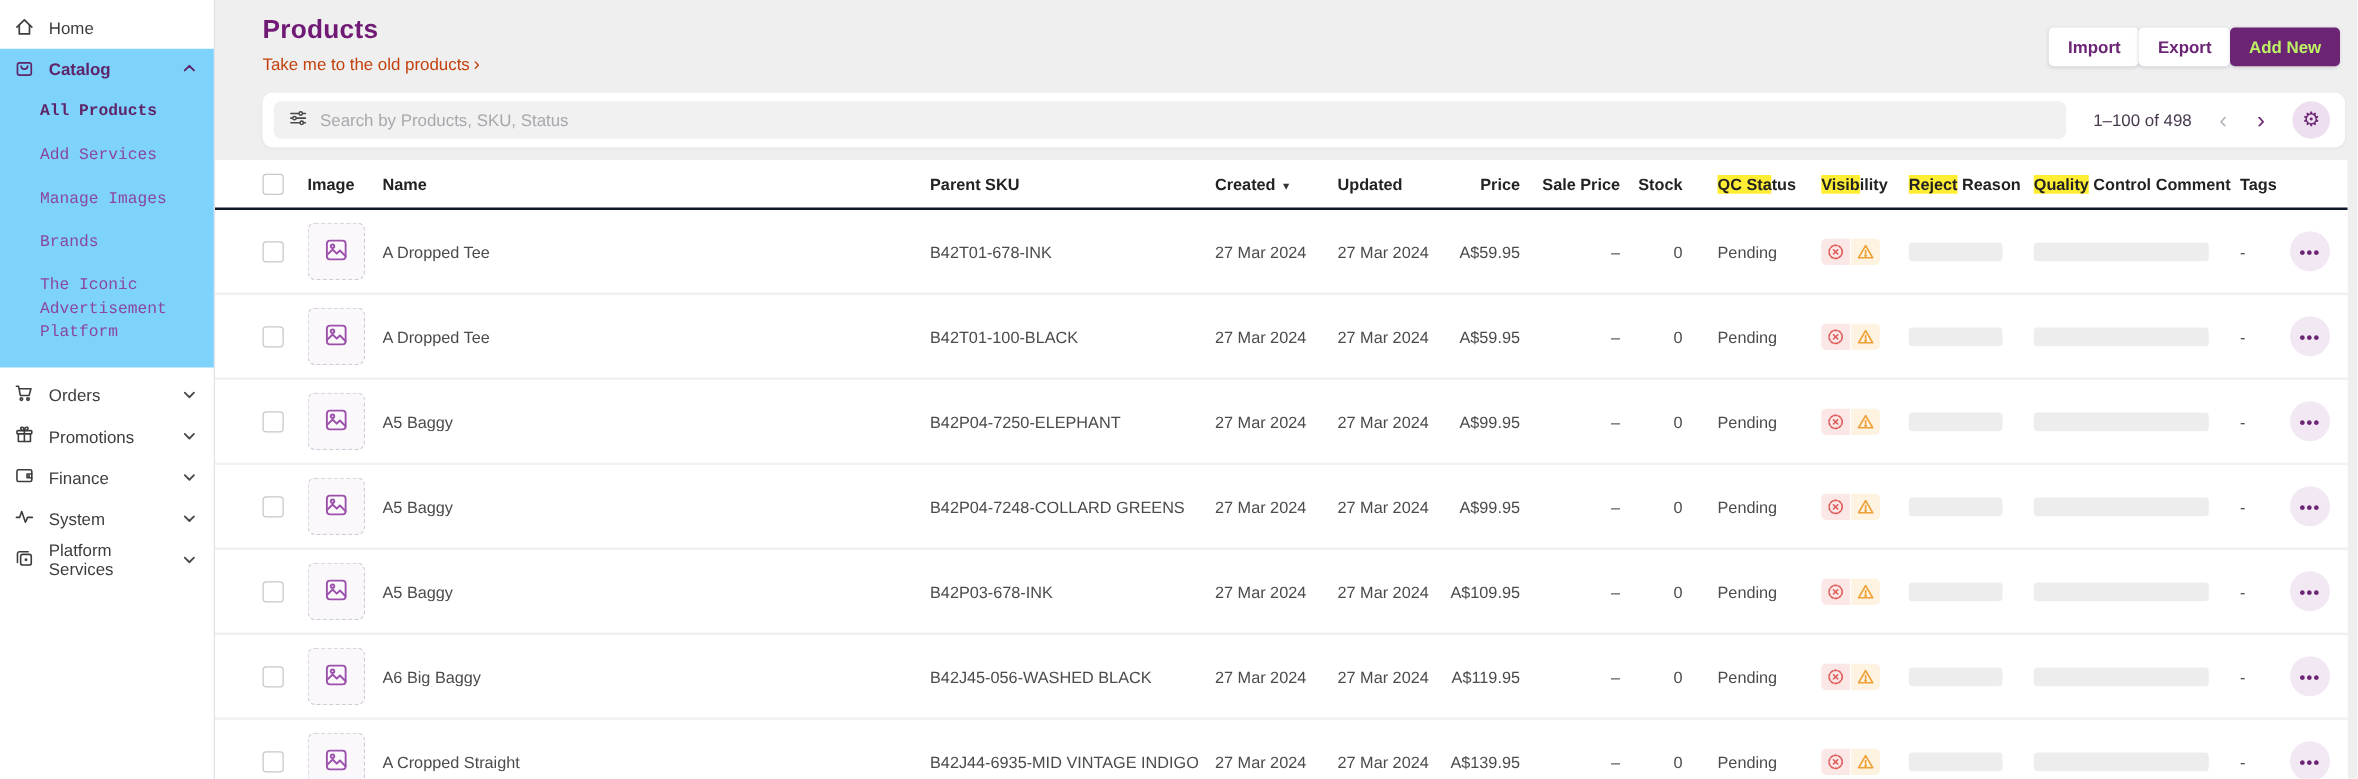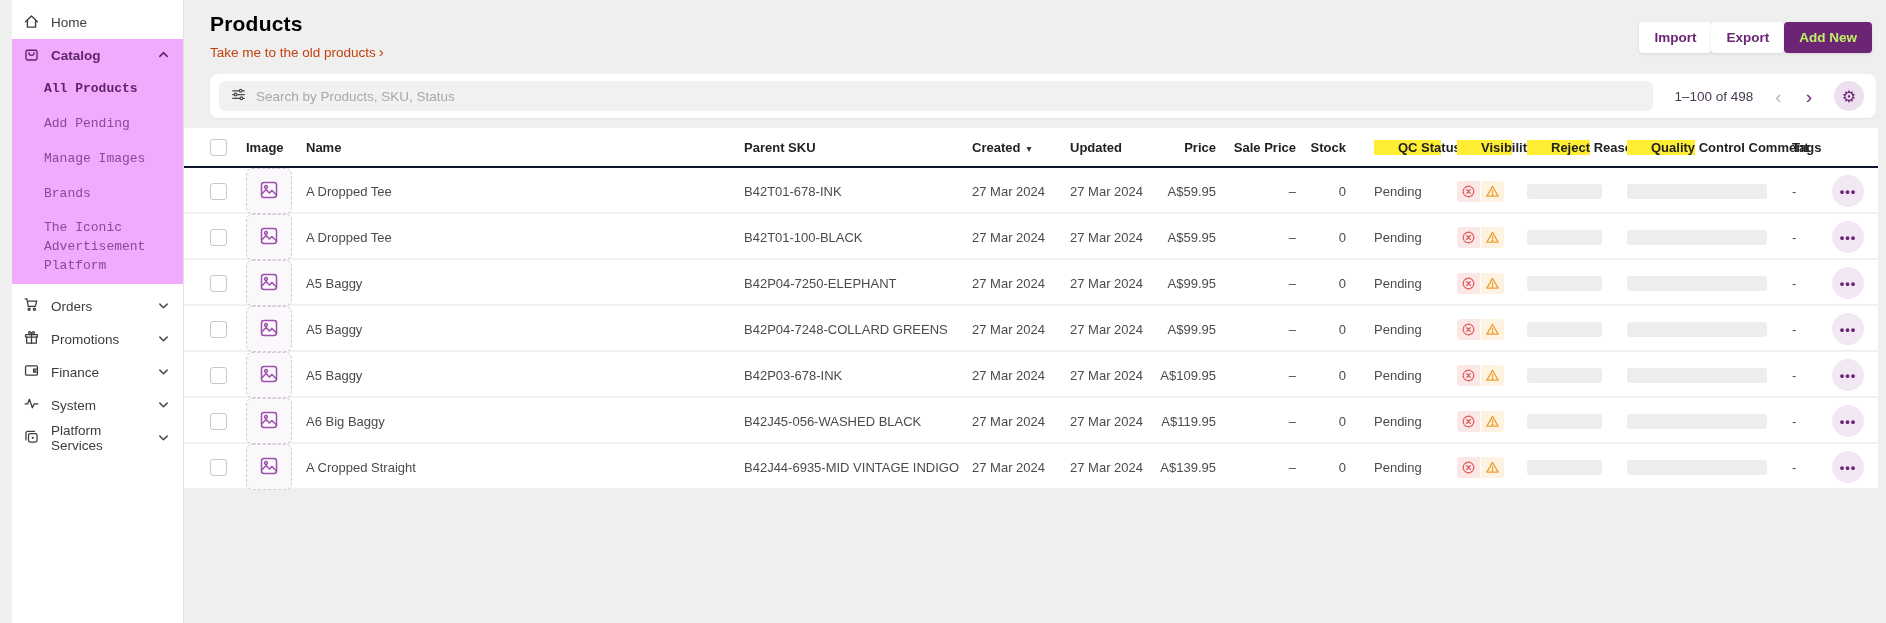--- a/index.html
+++ b/index.html
@@ -3,44 +3,44 @@
 <meta charset="utf-8">
 <style>
   * { margin:0; padding:0; box-sizing:border-box; }
   html,body { width:1886px; height:623px; overflow:hidden; }
   body {
     font-family:"Liberation Sans","DejaVu Sans",sans-serif;
     background:#efeff0; color:#3c3c3c; font-size:13px;
   }
   
   .sidebar {
-    position:fixed; left:12px; top:0; width:172px; height:623px;
+    position:fixed; left:0; top:0; width:172px; height:623px;
     background:#ffffff; border-right:1px solid #e4dfe6; z-index:5;
   }
   .side-item {
     display:flex; align-items:center; gap:11px;
     height:33px; padding:0 14px 0 11px; cursor:pointer;
     color:#3d3d3d; font-size:13.5px;
   }
   .side-item .lbl { flex:1; }
   .side-item svg { flex:0 0 auto; }
   .chev { color:#4a4a4a; }
-  .catalog-block { background:#f0abfc; }
+  .catalog-block { background:#7dd3fc; padding-bottom:10px; }
   .catalog-head { color:#5e2569; font-weight:700; }
   .catalog-head .chev { color:#5e2569; }
   .sub-item {
     display:block; padding:8px 10px 8px 32px; color:#8a46a1;
     font-size:13px; cursor:pointer; line-height:1.45;font-family:Liberation Mono, monospace;
   }
   .sub-item.active { color:#5e2569; font-weight:700; }
   .sub-item.wrap { width:160px; }
   
   .main { margin-left:172px; height:623px; position:relative; }
   .page-head { padding:12px 14px 0 38px; display:flex; align-items:flex-start; }
-  .page-title { font-size:21px; font-weight:600; color:#000000; letter-spacing:.2px; }
+  .page-title { font-size:21px; font-weight:600; color:#701a75; letter-spacing:.2px; }
   .old-link {
     display:inline-block; margin-top:7px; color:#c2410c; font-size:13.5px; cursor:pointer;
   }
   .old-link .arr { font-size:15px; margin-left:3px; }
   .head-actions { margin-left:auto; display:flex; padding-top:10px; }
   .btn {
     border:none; border-radius:4px; font-family:inherit;
     font-size:13.5px; font-weight:600; padding:8px 15px; cursor:pointer;
     box-shadow:0 1px 3px rgba(40,10,50,.12);
   }
@@ -79,23 +79,23 @@
     align-items:center; padding-left:38px;
   }
   .thead { height:40px; border-bottom:2px solid #0f172a; }
   .thead .th { font-weight:700; color:#222; font-size:13px; white-space:nowrap; }
   .num { text-align:right; }
   .qc-col { padding-left:28px; }
   .vis-col { padding-left:11px; }
   .rej-col { padding-left:9px; }
   .qcc-col { padding-left:9px; }
   .tags-col { padding-left:6px; }
-  .hl { background:#ffee33;padding-left:24px; }
+  .hl { background:#ffee33; }
   .sort-caret { font-size:10px; color:#333; margin-left:6px; cursor:pointer; }
-  .trow { height:46px; border-bottom:2px solid #f1f1f2; background:#fff; }
+  .trow { height:68px; border-bottom:2px solid #f1f1f2; background:#fff; }
   .trow .cell { color:#4b4b4b; font-size:13px; white-space:nowrap; overflow:hidden; }
   .checkbox {
     width:17px; height:17px; border:1.5px solid #c7c7cc; border-radius:3px;
     background:#fff; cursor:pointer;
   }
   .img-ph {
     width:46px; height:46px; border:1.5px dashed #d2c9d6; border-radius:6px;
     background:#fbf8fc; display:flex; align-items:center; justify-content:center;
   }
   .vis-chips { display:inline-flex; }
@@ -138,21 +138,21 @@
           </svg>
       </span>
       <span class="lbl">Catalog</span>
       <span class="chev">
         <svg width="11" height="11" viewBox="0 0 12 12" fill="none" stroke="#5e2569" stroke-width="1.7" stroke-linecap="round" stroke-linejoin="round">
             <path d="M2 8 6 4l4 4"></path>
           </svg>
       </span>
     </div>
     <div class="sub-item active">All Products</div>
-    <div class="sub-item">Add Pending</div>
+    <div class="sub-item">Add Services</div>
     <div class="sub-item">Manage Images</div>
     <div class="sub-item">Brands</div>
     <div class="sub-item wrap">The Iconic Advertisement Platform</div>
   </div>
 
   <div class="side-item" style="margin-top:6px">
     <span>
       <svg width="17" height="17" viewBox="0 0 20 20" fill="none" stroke="#3d3d3d" stroke-width="1.5" stroke-linecap="round" stroke-linejoin="round">
           <path d="M2.5 3.5h2l1.7 8.7h8.2l1.8-6.3H5.3"></path>
           <circle cx="7.2" cy="15.6" r="1.2"></circle>

